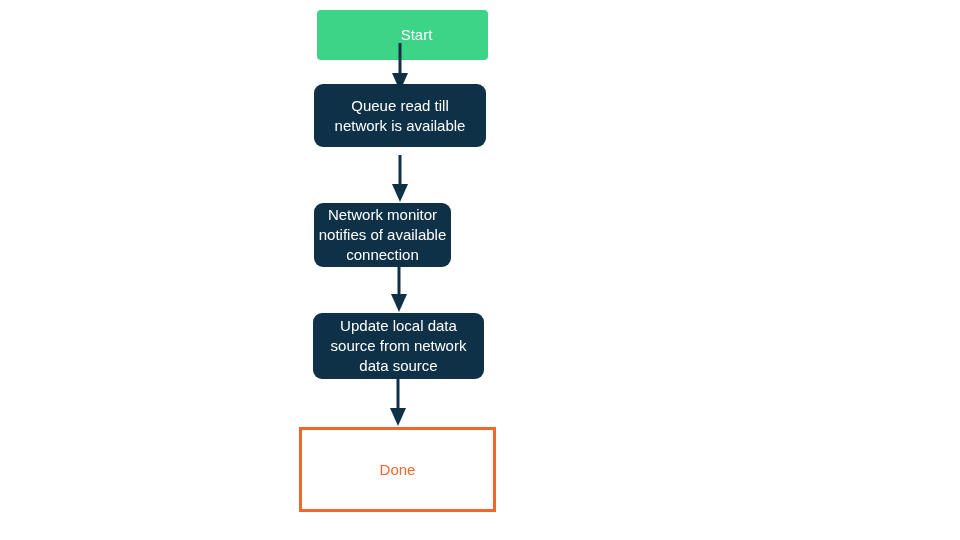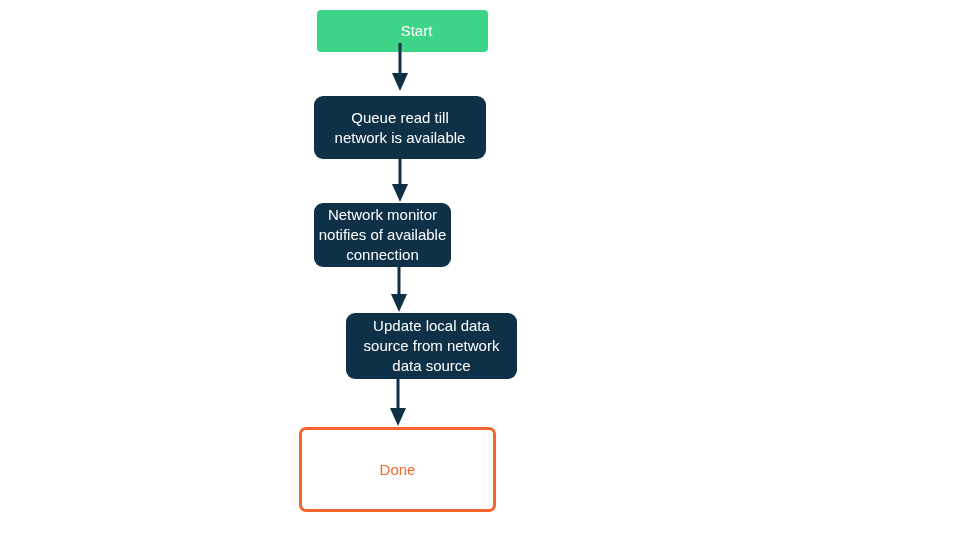--- a/index.html
+++ b/index.html
@@ -47,51 +47,51 @@
     background: #0f3147;
     border-radius: 9px;
     color: #ffffff;
     font-size: 15px;
   }
 
   
   .node-done {
     background: #ffffff;
     border: 3px solid #f4652c;
-    border-radius: 7px;
+    border-radius: 0;
     color: #f4652c;
     font-size: 15px;
   }
 
   
   .arrow {
     position: absolute;
   }
   .arrow svg {
     display: block;
     overflow: visible;
   }
 </style>
 </head>
 <body>
 
 <div id="flowchart">
 
-  <div class="node node-start" style="left:317px; top:10px; width:171px; height:42px;padding-left:28px;">
+  <div class="node node-start" style="left:317px; top:10px; width:171px; height:50px;padding-left:28px;">
     <span class="node-label">Start</span>
   </div>
 
   <div class="arrow" style="left:386px; top:43px; width:28px; height:49px;">
     <svg width="28" height="49" viewBox="0 0 28 49">
       <line x1="14" y1="0" x2="14" y2="33" stroke="#0f3147" stroke-width="3"></line>
       <polygon points="6,30 22,30 14,48" fill="#0f3147"></polygon>
     </svg>
   </div>
 
-  <div class="node node-process" style="left:314px; top:96px; width:172px; height:63px;">
+  <div class="node node-process" style="left:314px; top:84px; width:172px; height:63px;">
     <span class="node-label">Queue read till
 network is available</span>
   </div>
 
   <div class="arrow" style="left:386px; top:155px; width:28px; height:48px;">
     <svg width="28" height="48" viewBox="0 0 28 48">
       <line x1="14" y1="0" x2="14" y2="32" stroke="#0f3147" stroke-width="3"></line>
       <polygon points="6,29 22,29 14,47" fill="#0f3147"></polygon>
     </svg>
   </div>
@@ -102,21 +102,21 @@
 connection</span>
   </div>
 
   <div class="arrow" style="left:385px; top:267px; width:28px; height:46px;">
     <svg width="28" height="46" viewBox="0 0 28 46">
       <line x1="14" y1="0" x2="14" y2="30" stroke="#0f3147" stroke-width="3"></line>
       <polygon points="6,27 22,27 14,45" fill="#0f3147"></polygon>
     </svg>
   </div>
 
-  <div class="node node-process" style="left:313px; top:313px; width:171px; height:66px;margin-left:33px;">
+  <div class="node node-process" style="left:313px; top:313px; width:171px; height:66px;">
     <span class="node-label">Update local data
 source from network
 data source</span>
   </div>
 
   <div class="arrow" style="left:384px; top:379px; width:28px; height:48px;">
     <svg width="28" height="48" viewBox="0 0 28 48">
       <line x1="14" y1="0" x2="14" y2="32" stroke="#0f3147" stroke-width="3"></line>
       <polygon points="6,29 22,29 14,47" fill="#0f3147"></polygon>
     </svg>

